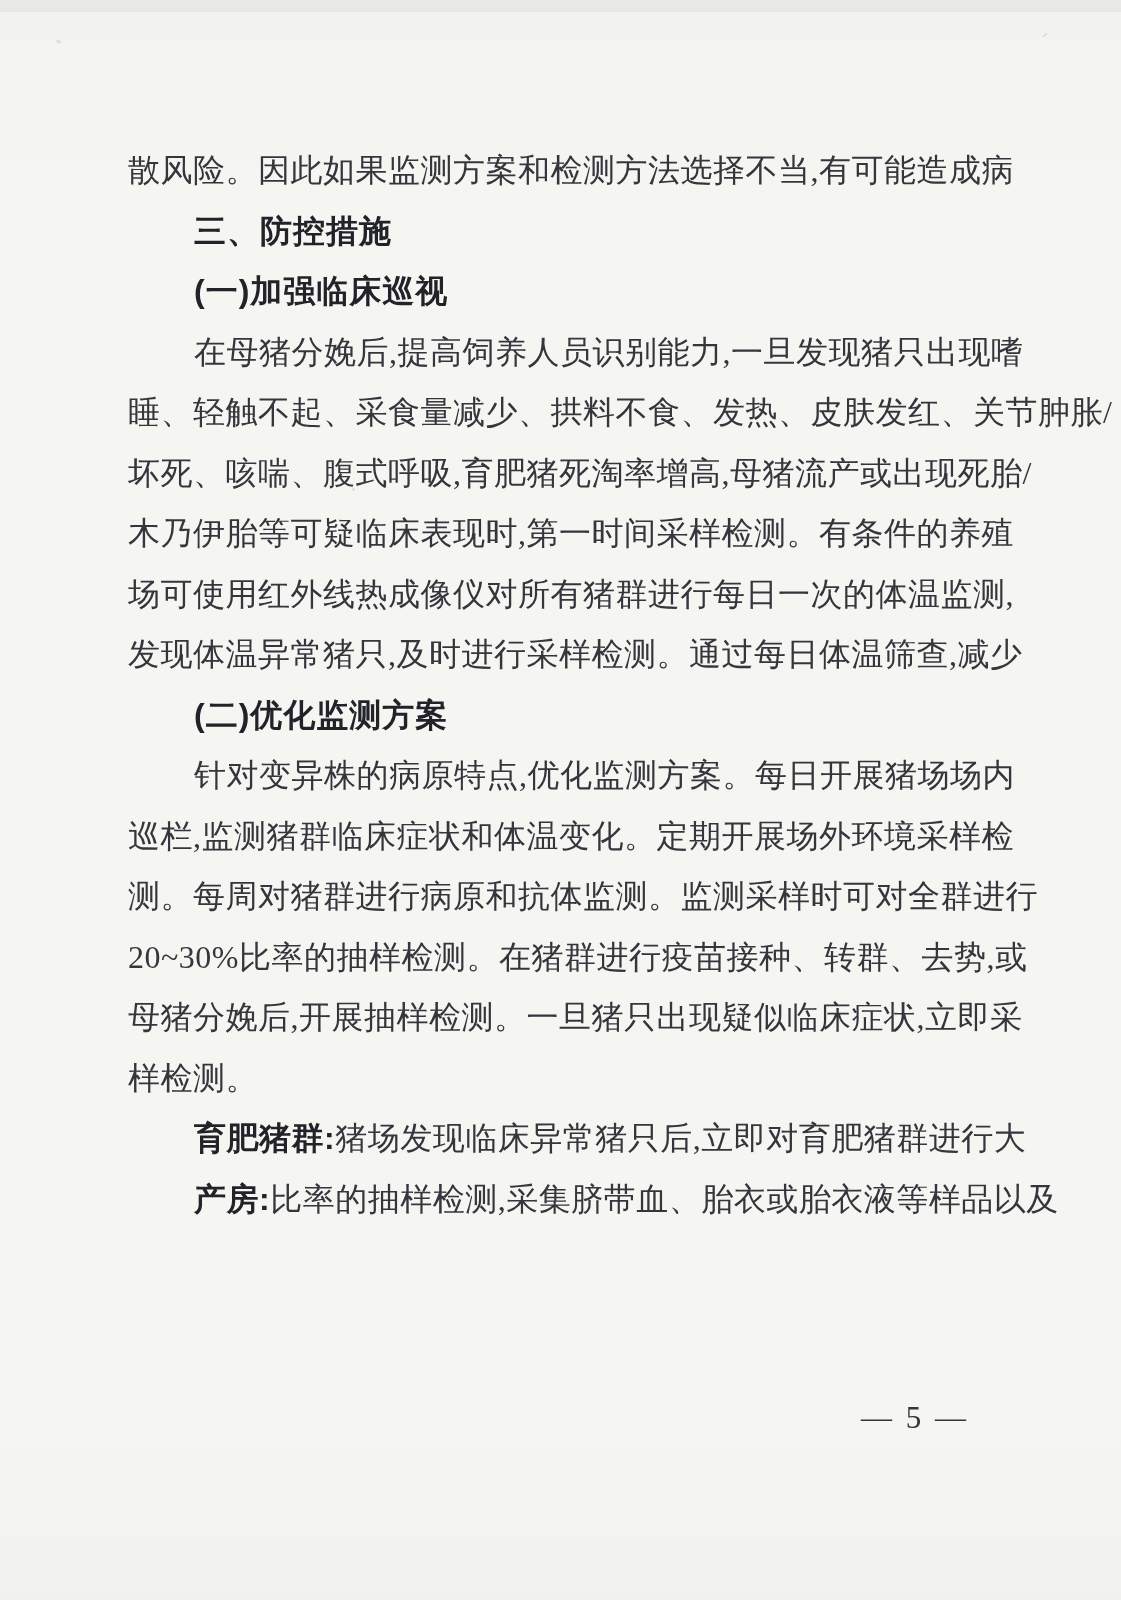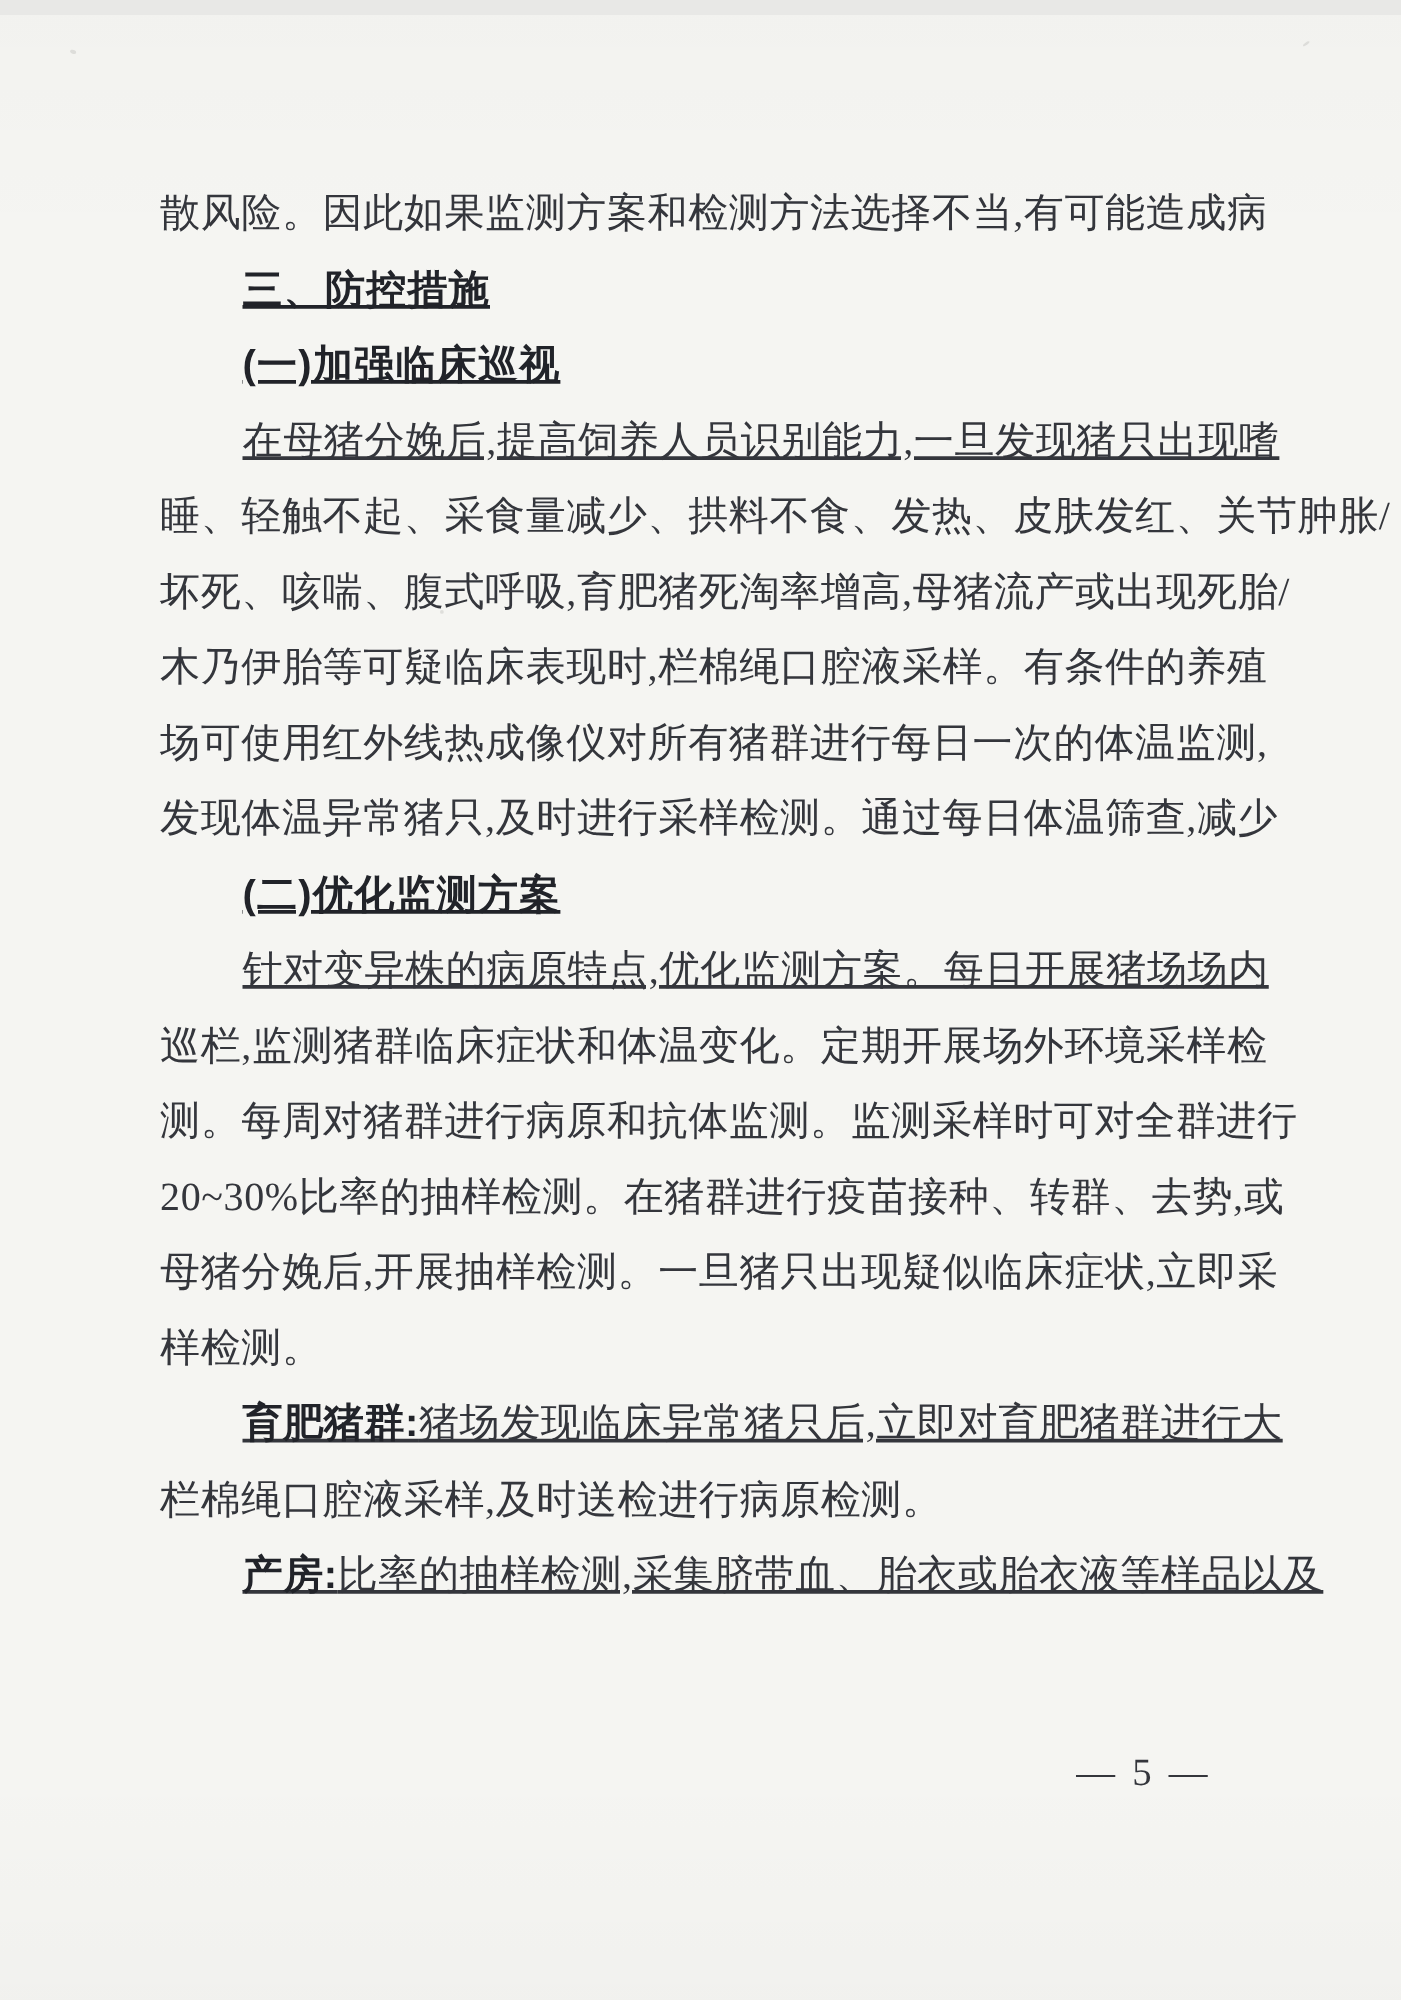--- a/index.html
+++ b/index.html
@@ -26,21 +26,20 @@
   }
   .line {
     height: 60.5px;
     line-height: 60.5px;
     font-size: 32px;
     letter-spacing: 0.5px;
     white-space: nowrap;
   }
   .line.indent {
     padding-left: 66px;
-    text-decoration: underline;
   }
   .line.heading {
     font-family: "Liberation Sans", "DejaVu Sans", sans-serif;
     font-weight: 700;
     color: var(--heading-ink, #212329);
     letter-spacing: 1px;
   }
   .line .lead {
     font-family: "Liberation Sans", "DejaVu Sans", sans-serif;
     font-weight: 700;
@@ -87,21 +86,21 @@
       <div class="line indent">
     <span class="text">在母猪分娩后,提高饲养人员识别能力,一旦发现猪只出现嗜</span>
   </div>
       <div class="line">
     <span class="text">睡、轻触不起、采食量减少、拱料不食、发热、皮肤发红、关节肿胀/</span>
   </div>
       <div class="line">
     <span class="text">坏死、咳喘、腹式呼吸,育肥猪死淘率增高,母猪流产或出现死胎/</span>
   </div>
       <div class="line">
-    <span class="text">木乃伊胎等可疑临床表现时,栏棉绳口腔液采样。有条件的养殖</span>
+    <span class="text">木乃伊胎等可疑临床表现时,第一时间采样检测。有条件的养殖</span>
   </div>
       <div class="line">
     <span class="text">场可使用红外线热成像仪对所有猪群进行每日一次的体温监测,</span>
   </div>
       <div class="line">
     <span class="text">发现体温异常猪只,及时进行采样检测。通过每日体温筛查,减少</span>
   </div>
       <div class="line heading indent">
     <span class="text">(二)优化监测方案</span>
   </div>
@@ -119,22 +118,19 @@
   </div>
       <div class="line">
     <span class="text">母猪分娩后,开展抽样检测。一旦猪只出现疑似临床症状,立即采</span>
   </div>
       <div class="line">
     <span class="text">样检测。</span>
   </div>
       <div class="line indent">
     <span class="lead">育肥猪群:</span><span class="text">猪场发现临床异常猪只后,立即对育肥猪群进行大</span>
   </div>
-      <div class="line">
-    <span class="text">栏棉绳口腔液采样,及时送检进行病原检测。</span>
-  </div>
       <div class="line indent">
     <span class="lead">产房:</span><span class="text">比率的抽样检测,采集脐带血、胎衣或胎衣液等样品以及</span>
   </div>
     </div>
 
   <div class="page-number">— 5 —</div>
 </div>
 
 </body></html>

